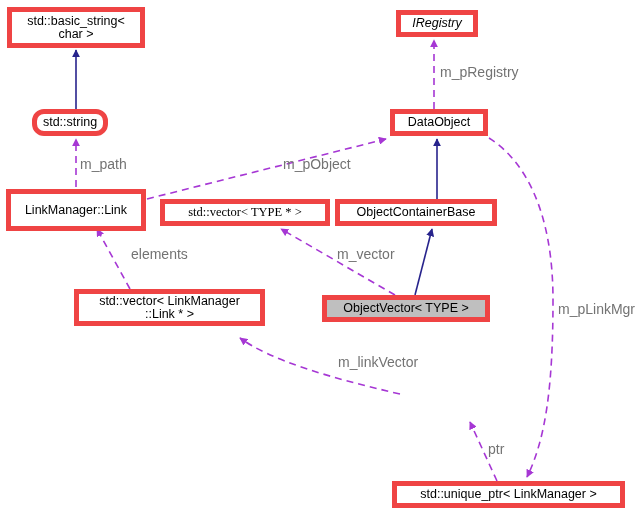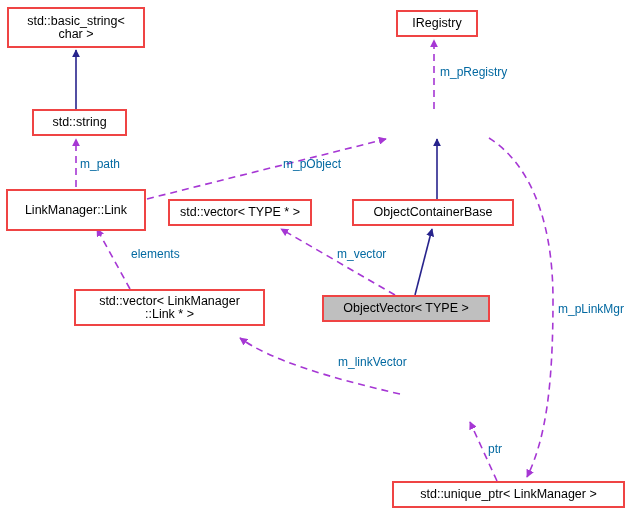--- a/index.html
+++ b/index.html
@@ -21,39 +21,39 @@
     position: absolute;
     left: 0;
     top: 0;
     width: 643px;
     height: 513px;
     pointer-events: none;
   }
   .node {
     position: absolute;
     box-sizing: border-box;
-    border: 2px solid #ef4444;
+    border: 5px solid #ef4444;
     background: #ffffff;
     color: #000000;
     font-size: 12.5px;
     line-height: 13px;
     display: flex;
     align-items: center;
     justify-content: center;
     text-align: center;
     letter-spacing: 0px;
     white-space: pre-line;
   }
   .node.highlight {
     background: #bfbfbf;
   }
   .edge-label {
     position: absolute;
-    font-size: 12px;
-    color: #0369a1;
+    font-size: 14px;
+    color: #737373;
     white-space: nowrap;
     line-height: 13px;
   }
 </style>
 </head>
 <body>
 
 <div id="diagram">
 
   <svg id="edge-layer" viewBox="0 0 643 513" width="643" height="513" xmlns="http://www.w3.org/2000/svg">
@@ -85,30 +85,31 @@
     <path d="M 400 394 C 330 378 270 360 240 338" fill="none" stroke="#a637d4" stroke-width="1.6" stroke-dasharray="7,5" marker-end="url(#arrow-assoc)"></path>
 
     <line x1="497" y1="481" x2="470" y2="422" stroke="#a637d4" stroke-width="1.6" stroke-dasharray="7,5" marker-end="url(#arrow-assoc)"></line>
 
     <path d="M 489 138 C 524 160 553 210 553 300 C 553 390 545 440 527 477" fill="none" stroke="#a637d4" stroke-width="1.6" stroke-dasharray="7,5" marker-end="url(#arrow-assoc)"></path>
   </svg>
 
   <div class="node" style="left:7px; top:7px; width:138px; height:41px;">std::basic_string&lt;
 char &gt;</div>
 
-  <div class="node" style="left:396px; top:10px; width:82px; height:27px;">IRegistry</div>
+  <div class="node" style="left:396px; top:10px; width:82px; height:27px;font-style:italic;">IRegistry</div>
 
-  <div class="node" style="left:32px; top:109px; width:95px; height:27px;">std::string</div>
+  <div class="node" style="left:32px; top:109px; width:76px; height:27px;border-radius:12px;">std::string</div>
 
+  <div class="node" style="left:390px; top:109px; width:98px; height:27px;">DataObject</div>
 
   <div class="node" style="left:6px; top:189px; width:140px; height:42px;">LinkManager::Link</div>
 
-  <div class="node" style="left:168px; top:199px; width:144px; height:27px;">std::vector&lt; TYPE * &gt;</div>
+  <div class="node" style="left:160px; top:199px; width:170px; height:27px;font-family:Liberation Serif, serif;">std::vector&lt; TYPE * &gt;</div>
 
-  <div class="node" style="left:352px; top:199px; width:162px; height:27px;">ObjectContainerBase</div>
+  <div class="node" style="left:335px; top:199px; width:162px; height:27px;">ObjectContainerBase</div>
 
   <div class="node" style="left:74px; top:289px; width:191px; height:37px;">std::vector&lt; LinkManager
 ::Link * &gt;</div>
 
   <div class="node highlight" style="left:322px; top:295px; width:168px; height:27px;">ObjectVector&lt; TYPE &gt;</div>
 
 
   <div class="node" style="left:392px; top:481px; width:233px; height:27px;">std::unique_ptr&lt; LinkManager &gt;</div>
 
   <div class="edge-label" style="left:80px; top:158px;text-align:right;">m_path</div>

